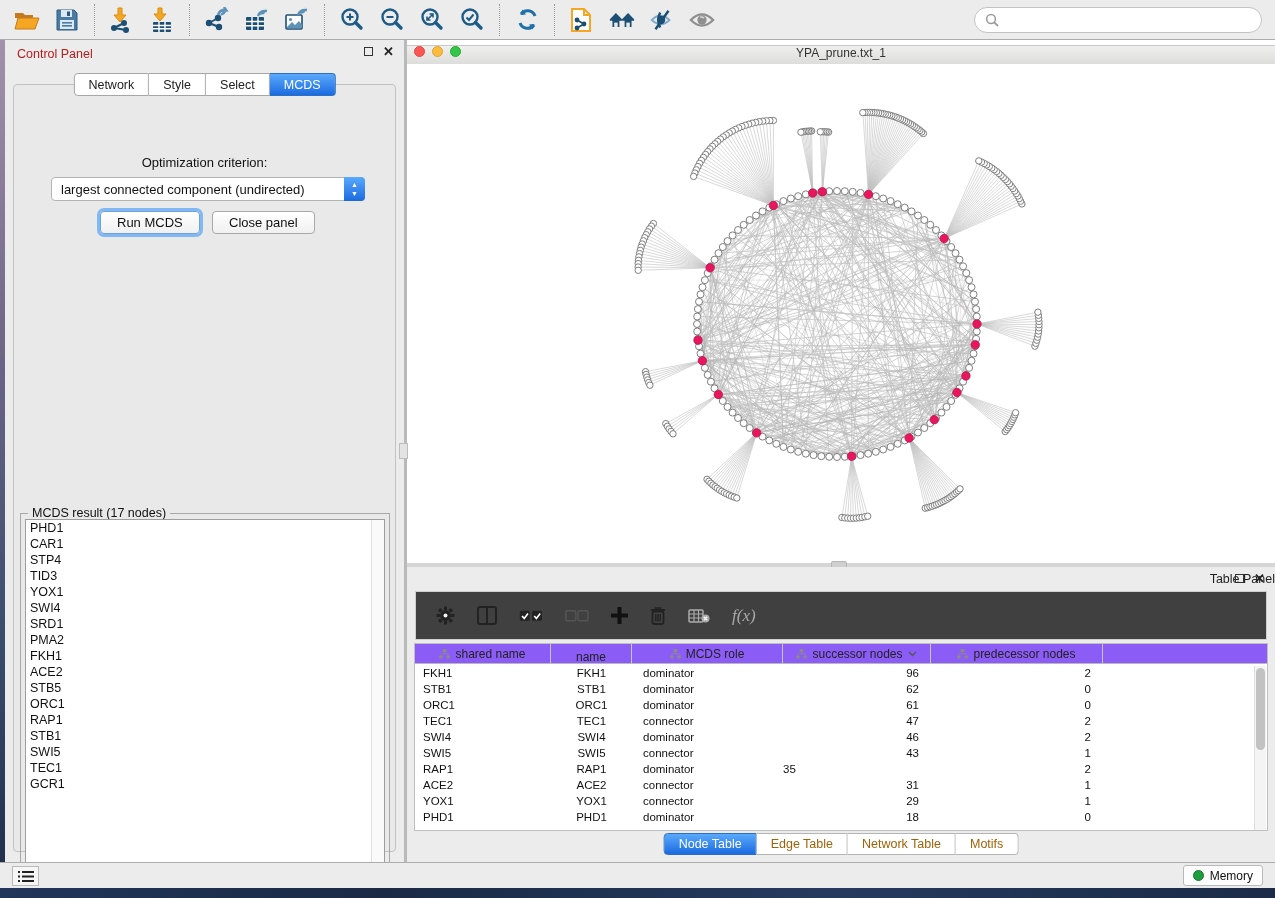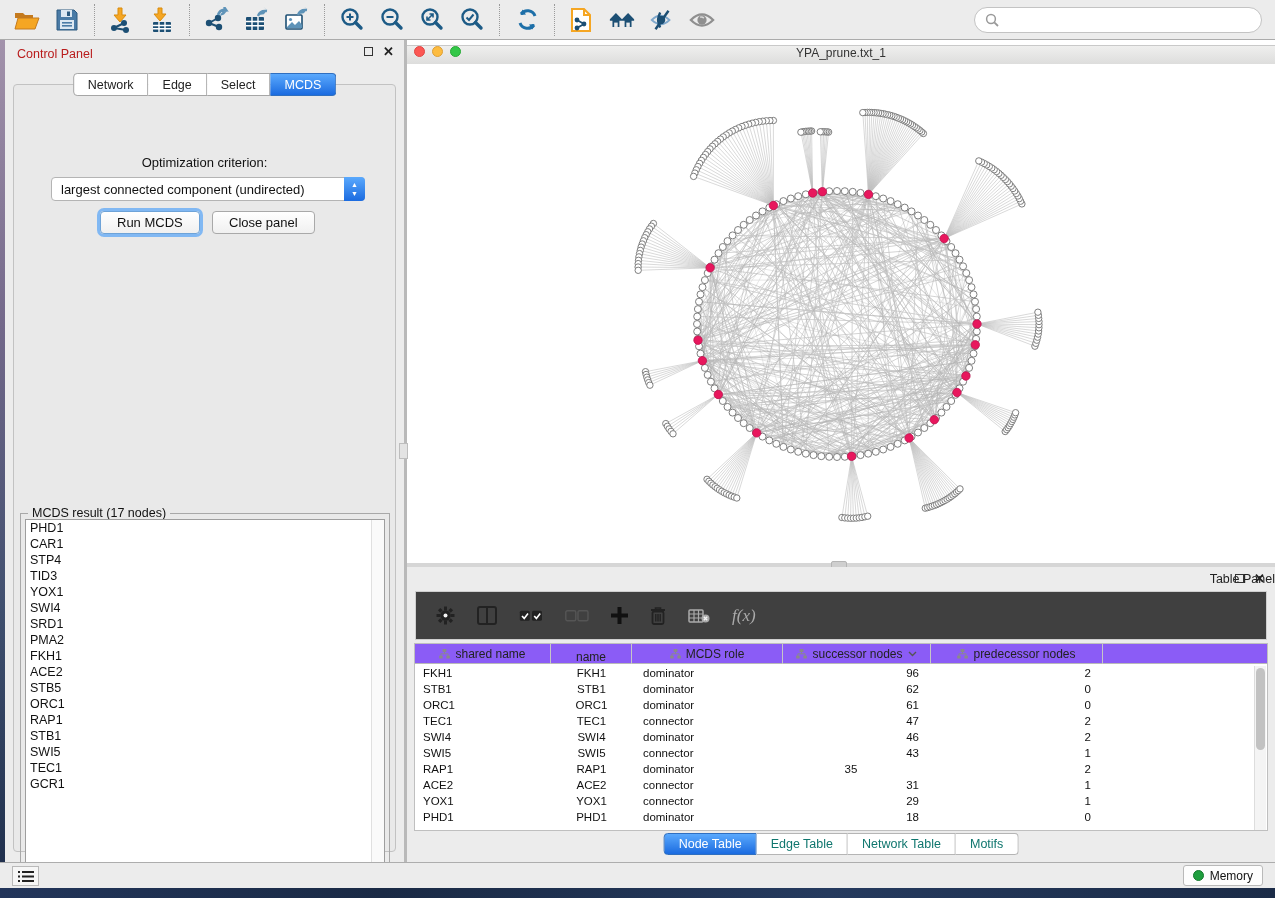--- a/index.html
+++ b/index.html
@@ -85,21 +85,21 @@
   #table-head { position:absolute; left:0; top:0; width:100%; height:20px; background:#8b5cf6; border-bottom:1px solid #b9b9b9; display:flex; }
   .th { height:20px; border-right:1px solid #c6c6c6; display:flex; align-items:center; justify-content:center;
     gap:5px; font-size:12px; color:#222; }
   #table-rows { position:absolute; left:0; top:21px; width:100%; }
   .tr { display:flex; height:16px; }
   .td { font-size:11.5px; color:#111; line-height:16px; white-space:nowrap; overflow:hidden; }
   #table-scroll { position:absolute; right:1px; top:22px; width:12px; height:164px; background:#f4f4f4; border-left:1px solid #ddd; }
   #table-thumb { position:absolute; left:1px; top:2px; width:9px; height:82px; background:#c2c2c2; border-radius:5px; }
   #tp-tabs { position:absolute; left:50%; transform:translateX(-50%); top:266px; display:flex; }
   .tp-tab { height:22px; padding:0 14px; background:#fff; border:1px solid #b5b5b5; border-left:none;
-    font-size:12.5px; color:#0f766e; display:flex; align-items:center; }
+    font-size:12.5px; color:#a16207; display:flex; align-items:center; }
   .tp-tab:first-child { border-left:1px solid #b5b5b5; border-radius:4px 0 0 4px; }
   .tp-tab:last-child { border-radius:0 4px 4px 0; }
   .tp-tab.active { background:linear-gradient(#5aa9fd,#1b6be0); color:#fff; border-color:#2f6fc0; }
 
   
   #status-bar { left:0; top:862px; width:1275px; height:26px; background:#ececec; border-top:1px solid #adadad; }
   #list-btn { position:absolute; left:12px; top:3px; width:27px; height:20px; background:#f6f6f6;
     border:1px solid #b9b9b9; display:flex; align-items:center; justify-content:center; }
   #memory-btn { position:absolute; right:12px; top:2px; height:21px; background:#fdfdfd; border:1px solid #b9b9b9;
     border-radius:3px; display:flex; align-items:center; gap:6px; padding:0 9px; font-size:12px; color:#111; }
@@ -275,21 +275,21 @@
 <div id="control-panel" class="abs">
   <div id="cp-header">
     <span id="cp-title">Control Panel</span>
     <span class="panel-ctrls">
       <span class="float-glyph"></span>
       <span class="close-glyph">✕</span>
     </span>
   </div>
   <div id="cp-tabs">
       <div class="cp-tab">Network</div>
-      <div class="cp-tab">Edge</div>
+      <div class="cp-tab">Style</div>
       <div class="cp-tab">Select</div>
       <div class="cp-tab active">MCDS</div>
     </div>
   <div id="cp-body">
     <div id="opt-select">
       <span class="val">largest connected component (undirected)</span>
       <span class="stepper">
           <span>▲</span>
           <span>▼</span>
         </span>
@@ -1478,21 +1478,21 @@
           <div class="td" style="width: 136px; text-align: left; padding-left: 8px;">SWI5</div>
           <div class="td" style="width: 81px; text-align: center;">SWI5</div>
           <div class="td" style="width: 151px; text-align: left; padding-left: 11px;">connector</div>
           <div class="td" style="width: 148px; text-align: right; padding-right: 12px;">43</div>
           <div class="td" style="width: 172px; text-align: right; padding-right: 12px;">1</div>
         </div>
         <div class="tr">
           <div class="td" style="width: 136px; text-align: left; padding-left: 8px;">RAP1</div>
           <div class="td" style="width: 81px; text-align: center;">RAP1</div>
           <div class="td" style="width: 151px; text-align: left; padding-left: 11px;">dominator</div>
-          <div class="td" style="width: 148px; text-align: center; padding-right: 12px;">35</div>
+          <div class="td" style="width: 148px; text-align: left; padding-right: 12px;">35</div>
           <div class="td" style="width: 172px; text-align: right; padding-right: 12px;">2</div>
         </div>
         <div class="tr">
           <div class="td" style="width: 136px; text-align: left; padding-left: 8px;">ACE2</div>
           <div class="td" style="width: 81px; text-align: center;">ACE2</div>
           <div class="td" style="width: 151px; text-align: left; padding-left: 11px;">connector</div>
           <div class="td" style="width: 148px; text-align: right; padding-right: 12px;">31</div>
           <div class="td" style="width: 172px; text-align: right; padding-right: 12px;">1</div>
         </div>
         <div class="tr">

